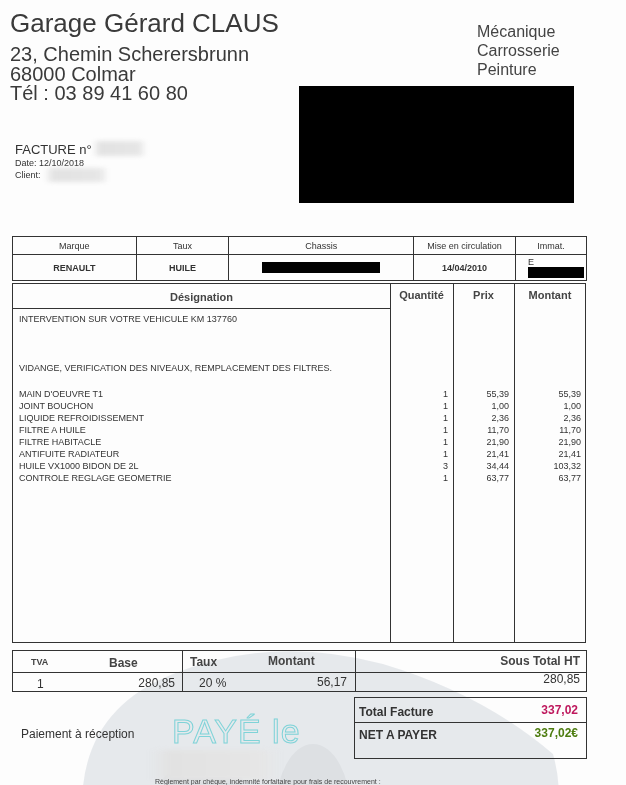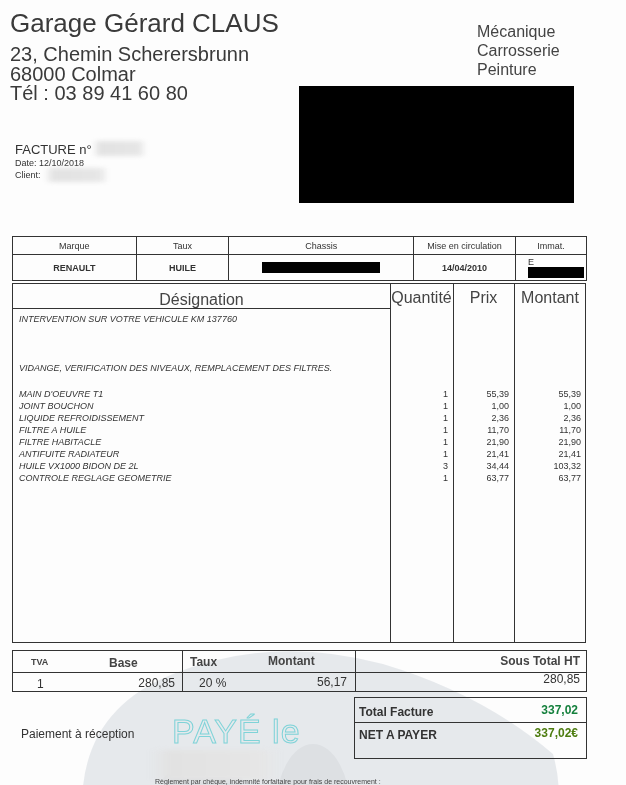--- a/index.html
+++ b/index.html
@@ -14,22 +14,22 @@
   .facture-title { left:15px; top:142px; font-size:13px; font-weight:normal; color:#333; }
   .small-meta { left:15px; font-size:9px; color:#333; }
   table { border-collapse:collapse; }
   .veh { left:12px; top:236px; width:575px; font-size:9px; }
   .veh td, .veh th { border:1px solid #333; text-align:center; padding:2px; height:13px; }
   .veh th { font-weight:normal; }
   .veh td { font-weight:bold; color:#333; }
   .main-box { left:12px; top:283px; width:574px; height:360px; border:1px solid #333; box-sizing:border-box; }
   .vline { position:absolute; top:0; bottom:0; width:1px; background:#333; }
   .hline { position:absolute; left:0; right:0; height:1px; background:#333; }
-  .hdr { position:absolute; font-weight:normal; font-size:16px; color:#444; }
-  .line-text { position:absolute; left:6px; font-size:9px; color:#333; white-space:nowrap;font-style:italic; }
+  .hdr { position:absolute; font-weight:bold; font-size:11px; color:#444; }
+  .line-text { position:absolute; left:6px; font-size:9px; color:#333; white-space:nowrap; }
   .num { position:absolute; font-size:9px; color:#333; text-align:right; }
   .watermark { position:absolute; left:40px; top:310px; width:520px; height:330px; opacity:0.22; }
   .tva-box { left:12px; top:650px; width:575px; height:42px; border:1px solid #333; box-sizing:border-box; }
   .total-box { left:354px; top:697px; width:233px; height:62px; border:1px solid #333; box-sizing:border-box; }
   .paye { left:172px; top:712px; font-size:34px; color:transparent; -webkit-text-stroke:1px #7fd3d8; letter-spacing:1px; white-space:nowrap; }
 </style>
 </head>
 <body>
 
 <div class="abs garage-name">Garage Gérard CLAUS</div>
@@ -162,18 +162,18 @@
   <div class="abs" style="right:6px;top:21px;font-size:12px">280,85</div>
 </div>
 
 <div class="abs" style="left:21px;top:727px;font-size:12px;color:#333">Paiement à réception</div>
 <div class="abs paye">PAYÉ le</div>
 <div class="abs blur" style="left:150px;top:750px;width:130px;height:30px"></div>
 
 <div class="abs total-box">
   <div class="hline" style="top:24px"></div>
   <div class="abs" style="left:4px;top:7px;font-size:12px;font-weight:bold;color:#333">Total Facture</div>
-  <div class="abs" style="right:8px;top:5px;font-size:12px;font-weight:bold;color:#15803d">337,02</div>
+  <div class="abs" style="right:8px;top:5px;font-size:12px;font-weight:bold;color:#be185d">337,02</div>
   <div class="abs" style="left:4px;top:30px;font-size:12px;font-weight:bold;color:#333">NET A PAYER</div>
   <div class="abs" style="right:8px;top:28px;font-size:12px;font-weight:bold;color:#4d7c0f">337,02€</div>
 </div>
 
 <div class="abs" style="left:155px;top:778px;font-size:7px;color:#444;white-space:nowrap">Règlement par chèque, indemnité forfaitaire pour frais de recouvrement :</div>
 
 </body></html>

